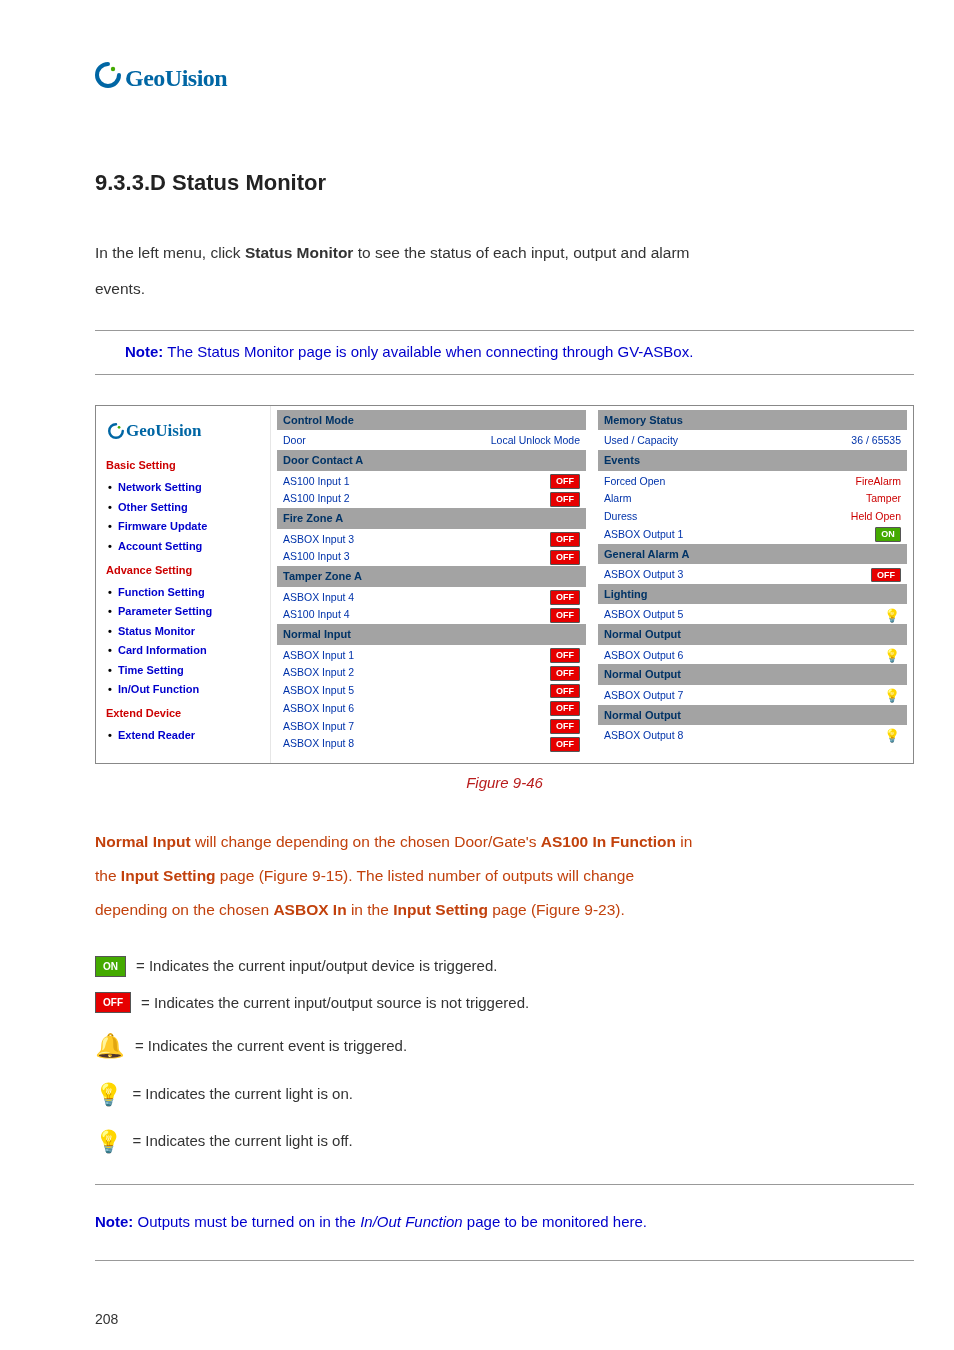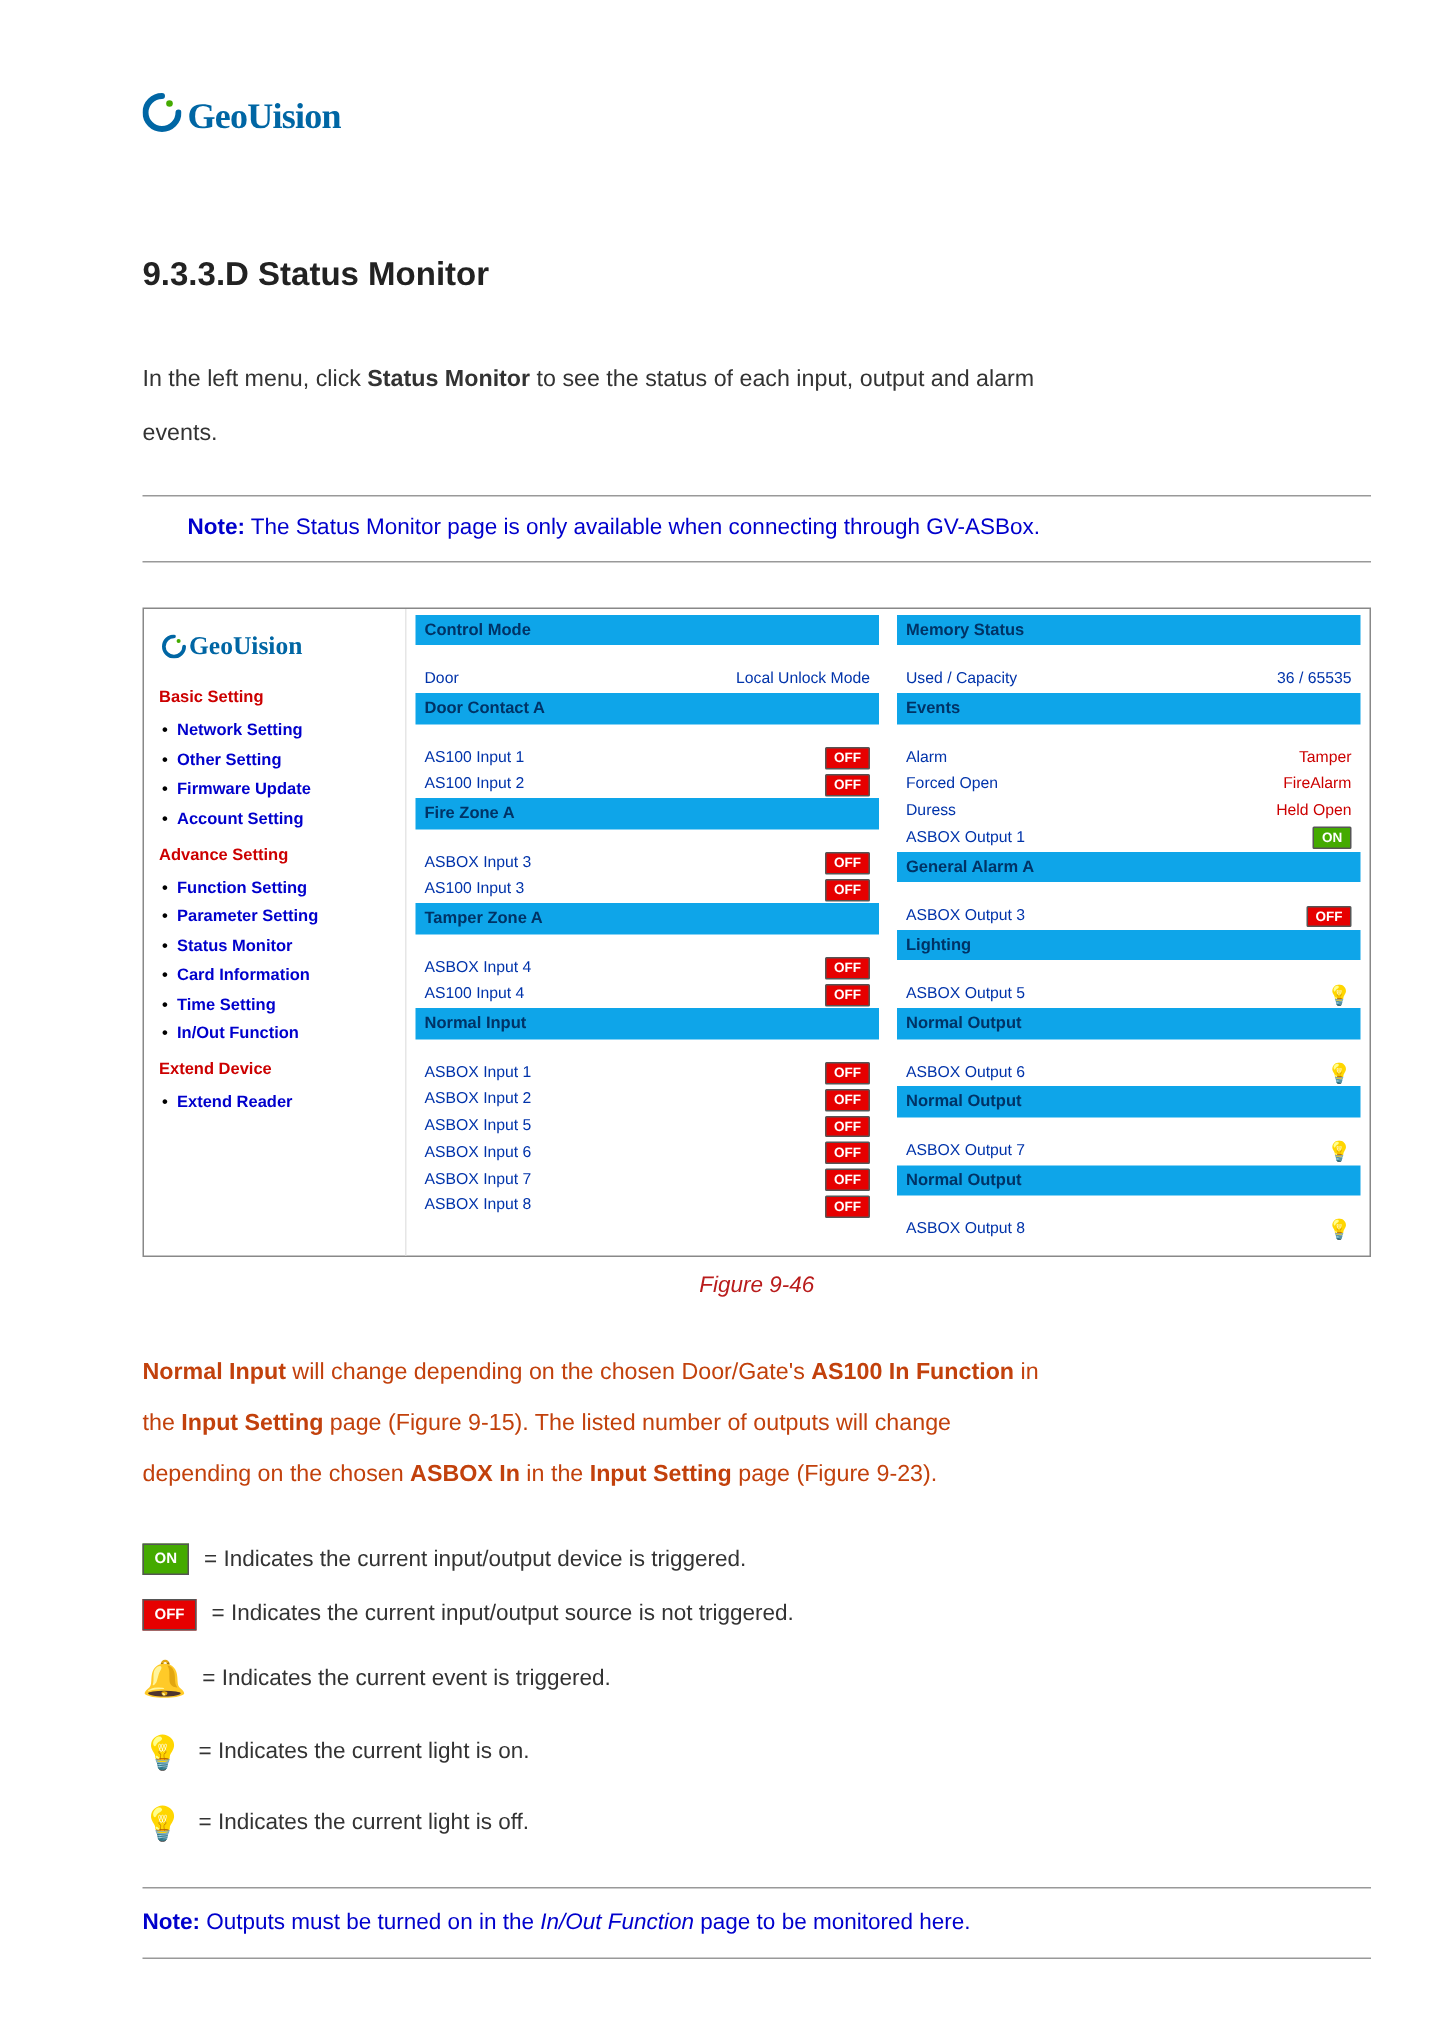--- a/index.html
+++ b/index.html
@@ -25,21 +25,21 @@
   
   .shot { border:1px solid #888; width:100%; background:#fff; display:flex; margin-bottom:8px; }
   .shot-left { width:175px; border-right:1px solid #e6e6e6; padding:8px 8px 12px 10px; font-size:11px; }
   .shot-left .mini-logo { font-family:Georgia,serif; font-weight:bold; color:#0066a4; font-size:17px; margin:4px 0 14px 2px; display:flex; align-items:center;}
   .shot-left .cat-red { color:#cc0000; font-size:11px; font-weight:bold; margin:4px 0; }
   .shot-left ul { list-style:none; padding:0; margin:0 0 6px 0; }
   .shot-left li { color:#0000cc; font-size:11px; font-weight:bold; padding:1.5px 0 1.5px 12px; position:relative; cursor:pointer;}
   .shot-left li::before { content:"•"; position:absolute; left:2px; color:#000; }
   .shot-right { flex:1; display:flex; font-size:11px; }
   .shot-col { flex:1; padding:4px 6px 8px 6px; }
-  .hdr { background:#0ea5e9; color:#003366; font-weight:bold; font-size:11px; padding:2px 6px; margin:0 0 14px 0; }
+  .hdr { background:#a3a3a3; color:#003366; font-weight:bold; font-size:11px; padding:2px 6px; margin:0 0 2px 0; }
   .row { display:flex; justify-content:space-between; align-items:center; padding:1px 6px; }
   .row .label { color:#0033aa; font-size:10.5px; }
   .row .val { color:#0033aa; font-size:10.5px; }
   .row .val.red { color:#cc0000; }
   .badge { display:inline-block; font-size:9px; font-weight:bold; color:#fff; padding:1px 5px; border:1px solid #555; border-radius:1px; line-height:1.2; min-width:26px; text-align:center;}
   .badge.off { background:#e60000; }
   .badge.on { background:#44aa00; }
   .bulb-on, .bulb-off { font-size:13px; line-height:1; }
   .bulb-on { color:#f5a100; }
   .fig-caption { text-align:center; font-style:italic; color:#b91c1c; font-size:15px; margin:6px 0 30px 0; }
@@ -50,21 +50,21 @@
 
   .legend-row { display:flex; align-items:center; gap:10px; margin:14px 0; font-size:15px; color:#333; }
   .legend-icon { display:inline-flex; align-items:center; justify-content:center; }
   .icon-box { border:1px solid #555; font-size:10px; font-weight:bold; color:#fff; padding:2px 7px; }
   .icon-box.on { background:#44aa00; }
   .icon-box.off { background:#e60000; }
   .icon-alarm { font-size:24px; color:#c77b00; }
   .icon-bulb-on { font-size:22px; color:#f5a100; }
   .icon-bulb-off { font-size:22px; color:#9cc7e6; }
 
-  .note2 { border-top:1px solid #999; border-bottom:1px solid #999; padding:12px 0; margin:26px 0 40px 0; }
+  .note2 { border-top:1px solid #999; border-bottom:1px solid #999; padding:26px 0; margin:26px 0 40px 0; }
   .note2-text { font-size:15px; }
   .note2-text .b { color:#0000cc; font-weight:bold; }
   .note2-text .body { color:#0000cc; }
   .note2-text .em { font-style:italic; color:#0000cc; }
 
   .pagenum { font-size:14px; color:#333; margin-top:48px; }
 </style>
 </head>
 <body>
 
@@ -185,26 +185,26 @@
     </div>
 
     <div class="shot-col">
       <div class="hdr">Memory Status</div>
       <div class="row">
           <span class="label">Used / Capacity</span>
           <span class="val">36 / 65535</span>
         </div>
       <div class="hdr">Events</div>
       <div class="row">
+          <span class="label red">Forced Open</span>
+          <span class="val red">FireAlarm</span>
+        </div>
+      <div class="row">
           <span class="label red">Alarm</span>
           <span class="val red">Tamper</span>
-        </div>
-      <div class="row">
-          <span class="label red">Forced Open</span>
-          <span class="val red">FireAlarm</span>
         </div>
       <div class="row">
           <span class="label red">Duress</span>
           <span class="val red">Held Open</span>
         </div>
       <div class="row">
           <span class="label">ASBOX Output 1</span>
           <span class="badge on">ON</span>
         </div>
       <div class="hdr">General Alarm A</div>

